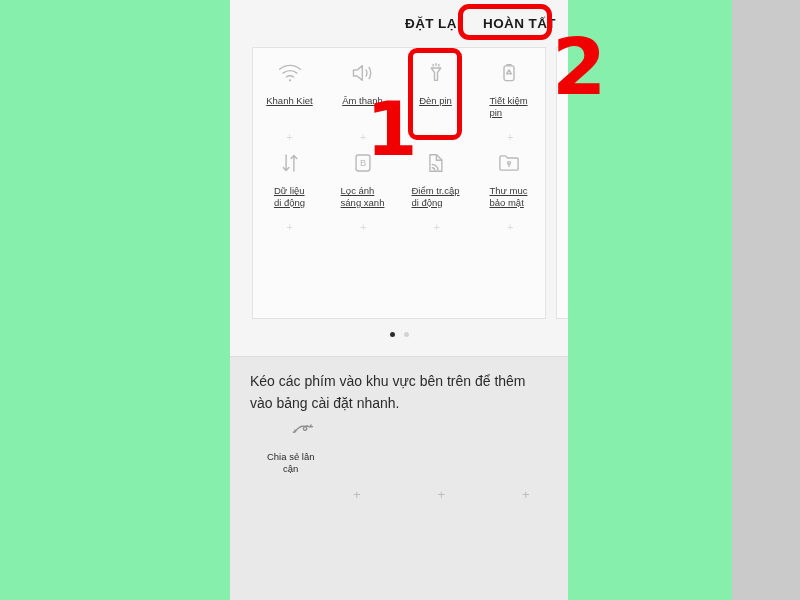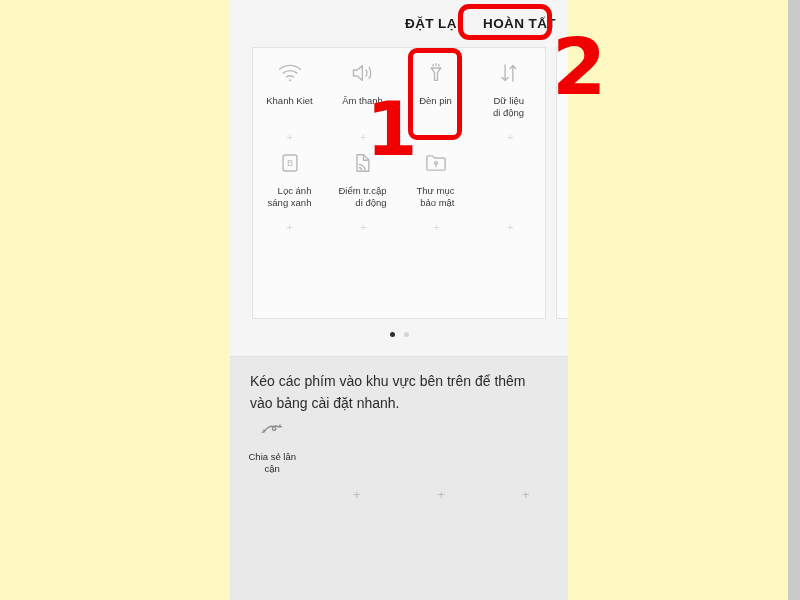--- a/index.html
+++ b/index.html
@@ -2,21 +2,21 @@
 <html><head>
 <meta charset="utf-8">
 <style>
   * { box-sizing: border-box; margin: 0; padding: 0; }
   html, body {
     width: 800px; height: 600px;
     background: #cacaca;
     font-family: "Liberation Sans", sans-serif;
     overflow: hidden;
   }
-  #screenshot { position: relative; width: 788px; height: 600px; background: #fef9c3; }
+  #screenshot { position: relative; width: 732px; height: 600px; background: #86efac; }
 
   
   .phone-screen {
     position: absolute; left: 230px; top: 0; width: 338px; height: 600px;
     background: #f5f5f5; overflow: hidden;
   }
 
   
   .header {
     position: absolute; left: 0; top: 0; width: 338px; height: 46px;
@@ -48,21 +48,21 @@
   }
   .qs-tile {
     display: flex; flex-direction: column; align-items: center;
     justify-content: flex-start; padding-top: 12px; position: relative;
     cursor: pointer;
   }
   .qs-icon { width: 26px; height: 26px; display: block; color: #b9b9b9; }
   .qs-icon svg { width: 100%; height: 100%; display: block; }
   .qs-label {
     margin-top: 9px; font-size: 9.5px; color: #3a3a3a;
-    text-align: right; line-height: 1.25; white-space: pre-line;
+    text-align: left; line-height: 1.25; white-space: pre-line; text-decoration: underline;
   }
 
   
   .plus-row {
     position: absolute; left: 0; width: 294px; height: 10px;
     display: grid; grid-template-columns: repeat(4, 1fr);
     pointer-events: none;
   }
   .plus-row span {
     font-size: 11px; color: #dcdcdc; text-align: center; line-height: 10px;
@@ -85,21 +85,21 @@
   }
   .instruction {
     position: absolute; left: 20px; top: 14px; width: 300px;
     font-size: 14px; color: #2b2b2b; line-height: 1.55;
   }
   .tray-grid {
     position: absolute; left: 0; top: 56px; width: 338px;
     display: grid; grid-template-columns: repeat(4, 1fr);
   }
   .tray-tile {
-    display: flex; flex-direction: column; align-items: center;
+    display: flex; flex-direction: column; align-items: flex-end;
     padding-top: 4px; cursor: pointer;
   }
   .tray-icon { width: 24px; height: 24px; color: #8e8e8e; }
   .tray-icon svg { width: 100%; height: 100%; display: block; }
   .tray-label {
     margin-top: 10px; font-size: 9.5px; color: #2b2b2b;
     text-align: center; line-height: 1.25; white-space: pre-line;
   }
   .tray-plus-row {
     position: absolute; left: 0; top: 130px; width: 338px;
@@ -170,20 +170,31 @@
           <span class="qs-icon">
             <svg viewBox="0 0 24 24" fill="none" stroke="currentColor" stroke-width="1.3" stroke-linecap="round" stroke-linejoin="round">
               <path d="M7.6 7.4h8.8l-3 4v7.4h-2.8V11.4z"></path>
               <path d="M9.4 4.2v1.4M12 3.4v1.6M14.6 4.2v1.4"></path>
             </svg>
           </span>
           <span class="qs-label">Đèn pin</span>
         </div>
 
 
+        <div class="qs-tile">
+          <span class="qs-icon">
+            <svg viewBox="0 0 24 24" fill="none" stroke="currentColor" stroke-width="1.3" stroke-linecap="round" stroke-linejoin="round">
+              <rect x="7.4" y="5.4" width="9.2" height="13.6" rx="1.6"></rect>
+              <path d="M10 4.4h4"></path>
+              <path d="M12 9.2l2.1 3.6h-4.2z"></path>
+            </svg>
+          </span>
+          <span class="qs-label">Tiết kiệm
+pin</span>
+        </div>
 
         <div class="qs-tile">
           <span class="qs-icon">
             <svg viewBox="0 0 24 24" fill="none" stroke="currentColor" stroke-width="1.3" stroke-linecap="round" stroke-linejoin="round">
               <path d="M8.4 4.6v14.2M5.8 16.2l2.6 2.8 2.6-2.8"></path>
               <path d="M15.6 19.4V5.2M13 7.8l2.6-2.8 2.6 2.8"></path>
             </svg>
           </span>
           <span class="qs-label">Dữ liệu
 di động</span>

